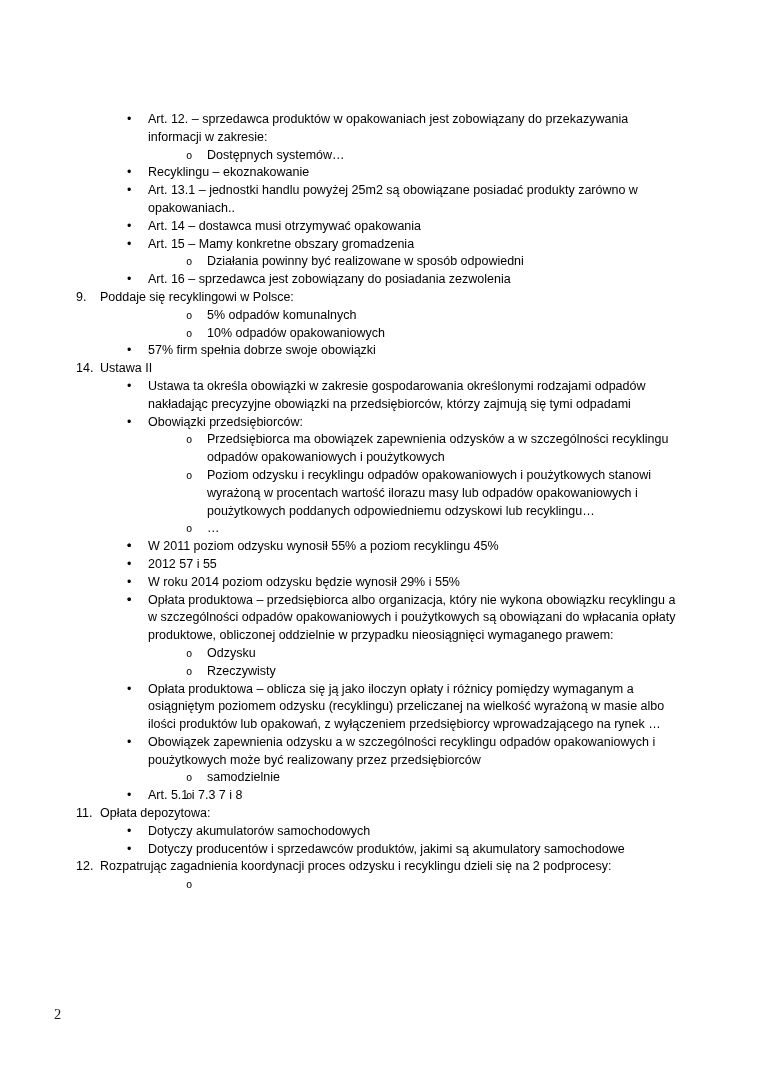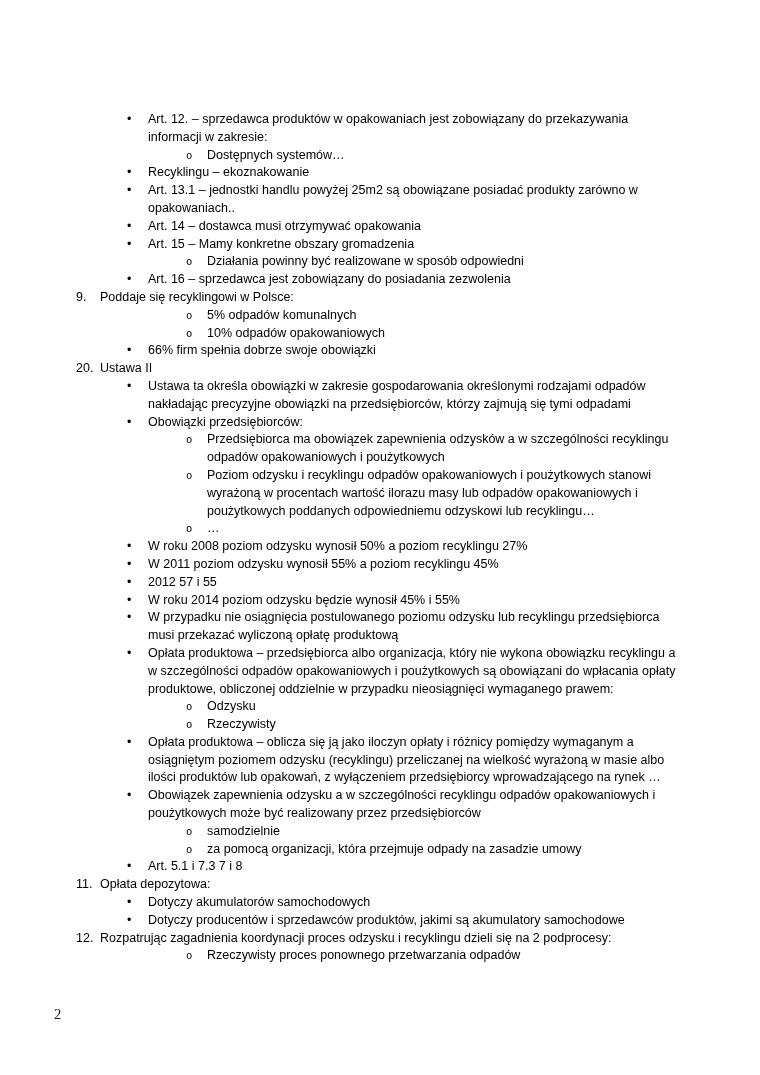--- a/index.html
+++ b/index.html
@@ -55,40 +55,40 @@
       <div class="li circle"><span class="marker">o</span><span class="txt">Dostępnych systemów…</span></div>
       <div class="li bullet"><span class="marker">•</span><span class="txt">Recyklingu – ekoznakowanie</span></div>
       <div class="li bullet"><span class="marker">•</span><span class="txt">Art. 13.1 – jednostki handlu powyżej 25m2 są obowiązane posiadać produkty zarówno w opakowaniach..</span></div>
       <div class="li bullet"><span class="marker">•</span><span class="txt">Art. 14 – dostawca musi otrzymywać opakowania</span></div>
       <div class="li bullet"><span class="marker">•</span><span class="txt">Art. 15 – Mamy konkretne obszary gromadzenia</span></div>
       <div class="li circle"><span class="marker">o</span><span class="txt">Działania powinny być realizowane w sposób odpowiedni</span></div>
       <div class="li bullet"><span class="marker">•</span><span class="txt">Art. 16 – sprzedawca jest zobowiązany do posiadania zezwolenia</span></div>
       <div class="li number"><span class="marker">9.</span><span class="txt">Poddaje się recyklingowi w Polsce:</span></div>
       <div class="li circle"><span class="marker">o</span><span class="txt">5% odpadów komunalnych</span></div>
       <div class="li circle"><span class="marker">o</span><span class="txt">10% odpadów opakowaniowych</span></div>
-      <div class="li bullet"><span class="marker">•</span><span class="txt">66% firm spełnia dobrze swoje obowiązki</span></div>
-      <div class="li number"><span class="marker">20.</span><span class="txt">Ustawa II</span></div>
+      <div class="li bullet"><span class="marker">•</span><span class="txt">57% firm spełnia dobrze swoje obowiązki</span></div>
+      <div class="li number"><span class="marker">14.</span><span class="txt">Ustawa II</span></div>
       <div class="li bullet"><span class="marker">•</span><span class="txt">Ustawa ta określa obowiązki w zakresie gospodarowania określonymi rodzajami odpadów nakładając precyzyjne obowiązki na przedsiębiorców, którzy zajmują się tymi odpadami</span></div>
       <div class="li bullet"><span class="marker">•</span><span class="txt">Obowiązki przedsiębiorców:</span></div>
       <div class="li circle"><span class="marker">o</span><span class="txt">Przedsiębiorca ma obowiązek zapewnienia odzysków a w szczególności recyklingu odpadów opakowaniowych i poużytkowych</span></div>
       <div class="li circle"><span class="marker">o</span><span class="txt">Poziom odzysku i recyklingu odpadów opakowaniowych i poużytkowych stanowi wyrażoną w procentach wartość ilorazu masy lub odpadów opakowaniowych i poużytkowych poddanych odpowiedniemu odzyskowi lub recyklingu…</span></div>
       <div class="li circle"><span class="marker">o</span><span class="txt">…</span></div>
-      <div class="li bullet"><span class="marker">•</span><span class="txt">W roku 2008 poziom odzysku wynosił 50% a poziom recyklingu 27%</span></div>
+      <div class="li bullet"><span class="marker">•</span></div>
       <div class="li bullet"><span class="marker">•</span><span class="txt">W 2011 poziom odzysku wynosił 55% a poziom recyklingu 45%</span></div>
       <div class="li bullet"><span class="marker">•</span><span class="txt">2012 57 i 55</span></div>
-      <div class="li bullet"><span class="marker">•</span><span class="txt">W roku 2014 poziom odzysku będzie wynosił 45% i 55%</span></div>
-      <div class="li bullet"><span class="marker">•</span><span class="txt">W przypadku nie osiągnięcia postulowanego poziomu odzysku lub recyklingu przedsiębiorca musi przekazać wyliczoną opłatę produktową</span></div>
+      <div class="li bullet"><span class="marker">•</span><span class="txt">W roku 2014 poziom odzysku będzie wynosił 29% i 55%</span></div>
+      <div class="li bullet"><span class="marker">•</span></div>
       <div class="li bullet"><span class="marker">•</span><span class="txt">Opłata produktowa – przedsiębiorca albo organizacja, który nie wykona obowiązku recyklingu a w szczególności odpadów opakowaniowych i poużytkowych są obowiązani do wpłacania opłaty produktowe, obliczonej oddzielnie w przypadku nieosiągnięci wymaganego prawem:</span></div>
       <div class="li circle"><span class="marker">o</span><span class="txt">Odzysku</span></div>
       <div class="li circle"><span class="marker">o</span><span class="txt">Rzeczywisty</span></div>
       <div class="li bullet"><span class="marker">•</span><span class="txt">Opłata produktowa – oblicza się ją jako iloczyn opłaty i różnicy pomiędzy wymaganym a osiągniętym poziomem odzysku (recyklingu) przeliczanej na wielkość wyrażoną w masie albo ilości produktów lub opakowań, z wyłączeniem przedsiębiorcy wprowadzającego na rynek …</span></div>
       <div class="li bullet"><span class="marker">•</span><span class="txt">Obowiązek zapewnienia odzysku a w szczególności recyklingu odpadów opakowaniowych i poużytkowych może być realizowany przez przedsiębiorców</span></div>
       <div class="li circle"><span class="marker">o</span><span class="txt">samodzielnie</span></div>
-      <div class="li circle"><span class="marker">o</span><span class="txt">za pomocą organizacji, która przejmuje odpady na zasadzie umowy</span></div>
+      <div class="li circle"><span class="marker">o</span></div>
       <div class="li bullet"><span class="marker">•</span><span class="txt">Art. 5.1 i 7.3 7 i 8</span></div>
       <div class="li number"><span class="marker">11.</span><span class="txt">Opłata depozytowa:</span></div>
       <div class="li bullet"><span class="marker">•</span><span class="txt">Dotyczy akumulatorów samochodowych</span></div>
       <div class="li bullet"><span class="marker">•</span><span class="txt">Dotyczy producentów i sprzedawców produktów, jakimi są akumulatory samochodowe</span></div>
       <div class="li number"><span class="marker">12.</span><span class="txt">Rozpatrując zagadnienia koordynacji proces odzysku i recyklingu dzieli się na 2 podprocesy:</span></div>
-      <div class="li circle"><span class="marker">o</span><span class="txt">Rzeczywisty proces ponownego przetwarzania odpadów</span></div>
+      <div class="li circle"><span class="marker">o</span></div>
     </div>
   <div class="page-number">2</div>
 </div>
 
 </body></html>

